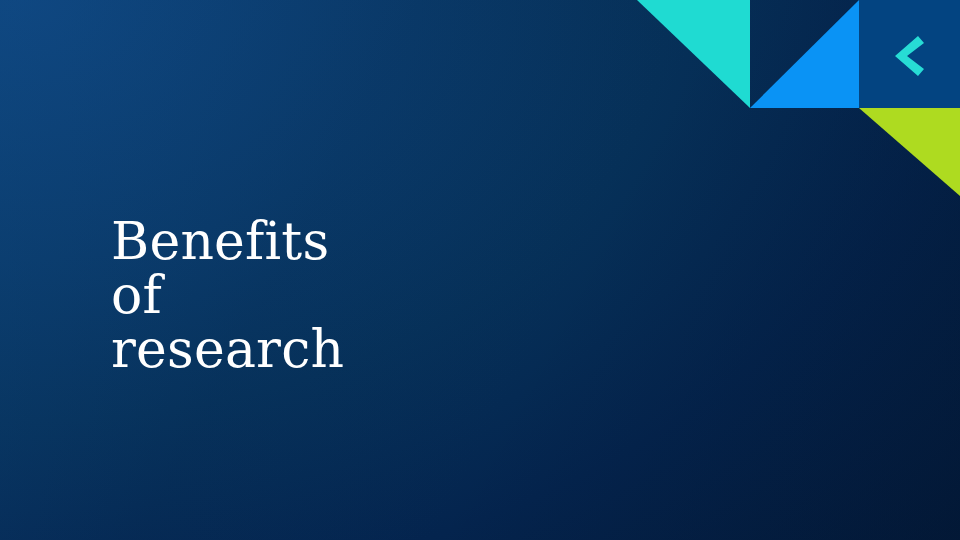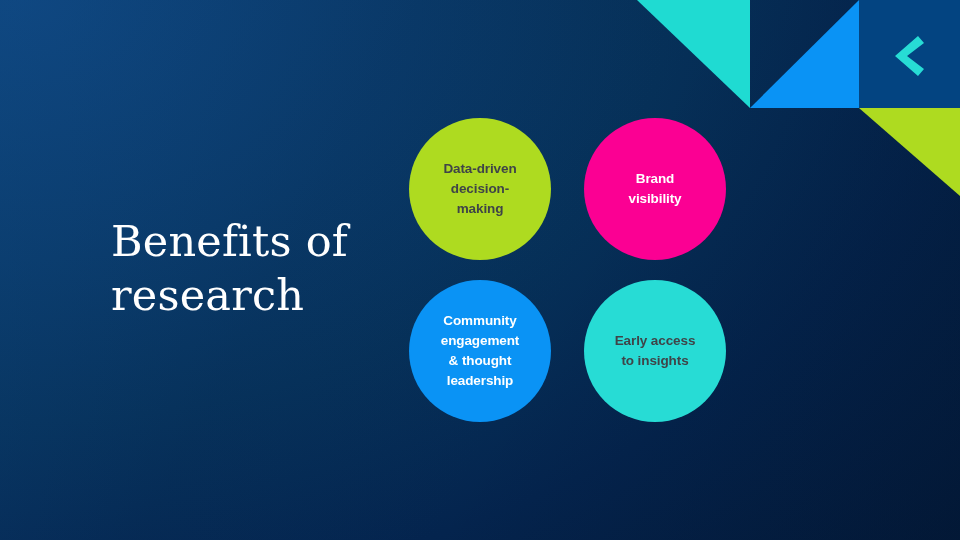--- a/index.html
+++ b/index.html
@@ -76,21 +76,21 @@
   }
 
   
   #page-title {
     position: absolute;
     left: 111px;
     top: 214px;
     width: 280px;
     color: #ffffff;
     font-family: "DejaVu Serif", "Liberation Serif", serif;
-    font-size: 43px;
+    font-size: 52px;
     line-height: 54px;
     font-weight: 400;
     letter-spacing: 0.2px;
     white-space: pre-line;
   }
 
   
   #benefit-grid {
     position: absolute;
     left: 409px;
@@ -136,39 +136,13 @@
   <div id="deco-blue-panel" class="deco"></div>
   <div id="deco-green-triangle" class="deco"></div>
 
   <svg id="chevron-icon" class="deco" viewBox="0 0 42 48">
     <path d="M34 4 L40 11 L23 24 L40 37 L34 44 L11 24 Z" fill="#27dcd5"></path>
   </svg>
 
   <div id="page-title">Benefits of
 research</div>
 
-  <div id="benefit-grid">
-
-    <div id="benefit-0" class="benefit-circle">
-      <span class="benefit-label" style="color:#3f4448">Data-driven
-decision-
-making</span>
-    </div>
-
-    <div id="benefit-1" class="benefit-circle">
-      <span class="benefit-label" style="color:#ffffff">Brand
-visibility</span>
-    </div>
-
-    <div id="benefit-2" class="benefit-circle">
-      <span class="benefit-label" style="color:#ffffff">Community
-engagement
-&amp; thought
-leadership</span>
-    </div>
-
-    <div id="benefit-3" class="benefit-circle">
-      <span class="benefit-label" style="color:#3f4448">Early access
-to insights</span>
-    </div>
-
-  </div>
 </div>
 
 </body></html>

